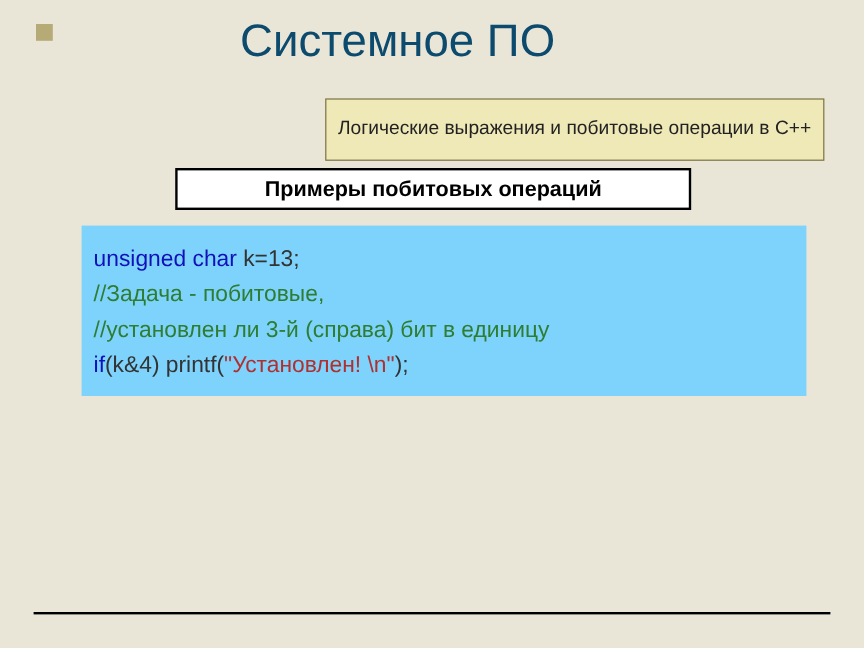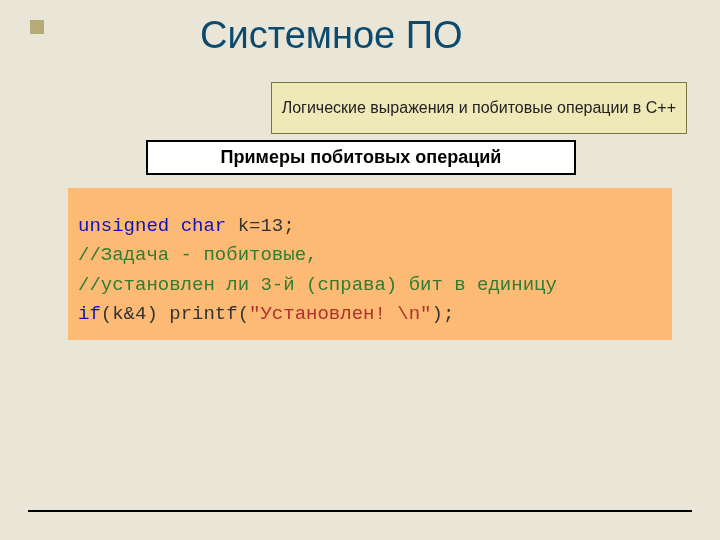--- a/index.html
+++ b/index.html
@@ -54,23 +54,23 @@
     font-size: 18px;
     font-weight: bold;
     color: #000;
     margin-left: 16px;
   }
   .code-block {
     position: absolute;
     top: 188px;
     left: 68px;
     width: 584px;
-    background: #fdba74;
-    padding: 24px 10px 10px 10px;
-    font-family: Liberation Mono, monospace;
+    background: #7dd3fc;
+    padding: 14px 10px 10px 10px;
+    font-family: Liberation Sans, sans-serif;
     font-size: 19px;
     line-height: 1.55;
     color: #333;
     overflow: hidden;
   }
   .code-line { white-space: pre; display: block; }
   .kw    { color: #1111bb; }
   .cmt   { color: #2e7d32; }
   .punct { color: #333; }
   .str   { color: #b03030; }

